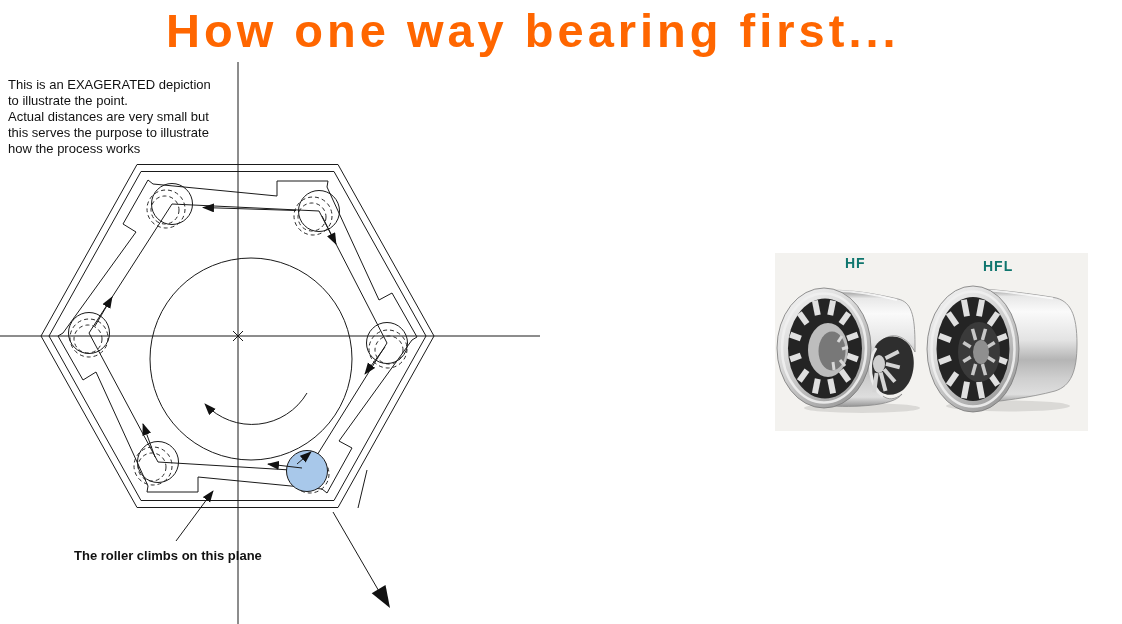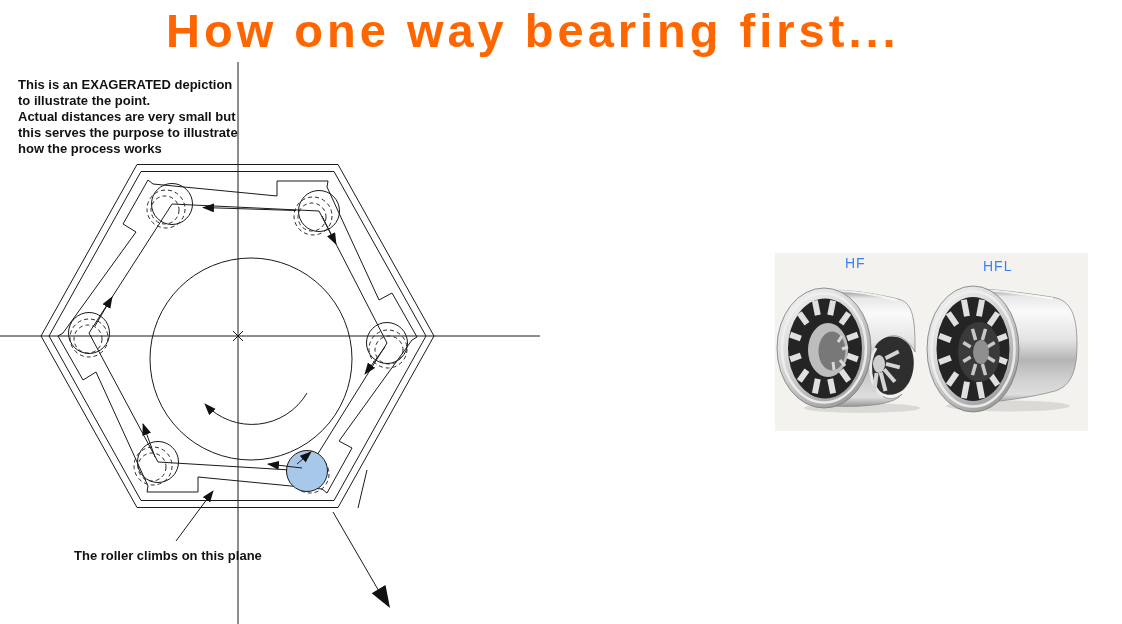--- a/index.html
+++ b/index.html
@@ -8,25 +8,25 @@
   .art{position:absolute;left:0;top:0;width:1122px;height:624px;}
   .page-title{
     position:absolute;left:166px;top:4px;margin:0;
     font-size:47px;font-weight:700;letter-spacing:4px;line-height:1.15;
     color:#FF6600;white-space:nowrap;
   }
   .note{
     position:absolute;color:#111;font-size:13px;line-height:16px;
     white-space:pre-line;letter-spacing:0px;
   }
-  .intro-note{left:18px;top:77px;width:250px;font-weight:bold;}
+  .intro-note{left:8px;top:77px;width:250px;}
   .roller-note{left:363px;top:465px;width:330px;}
   .climb-label{left:74px;top:548px;width:260px;white-space:nowrap;font-weight:bold;}
   .photo-label{
-    position:absolute;font-size:14px;font-weight:400;color:#3b82f6;letter-spacing:1px;
+    position:absolute;font-size:14px;font-weight:700;color:#0f766e;letter-spacing:1px;
   }
   .hf-label{left:845px;top:255px;}
   .hfl-label{left:983px;top:258px;}
 </style>
 </head>
 <body>
 
 <div class="stage">
 
   <svg class="art" viewBox="0 0 1122 624">

